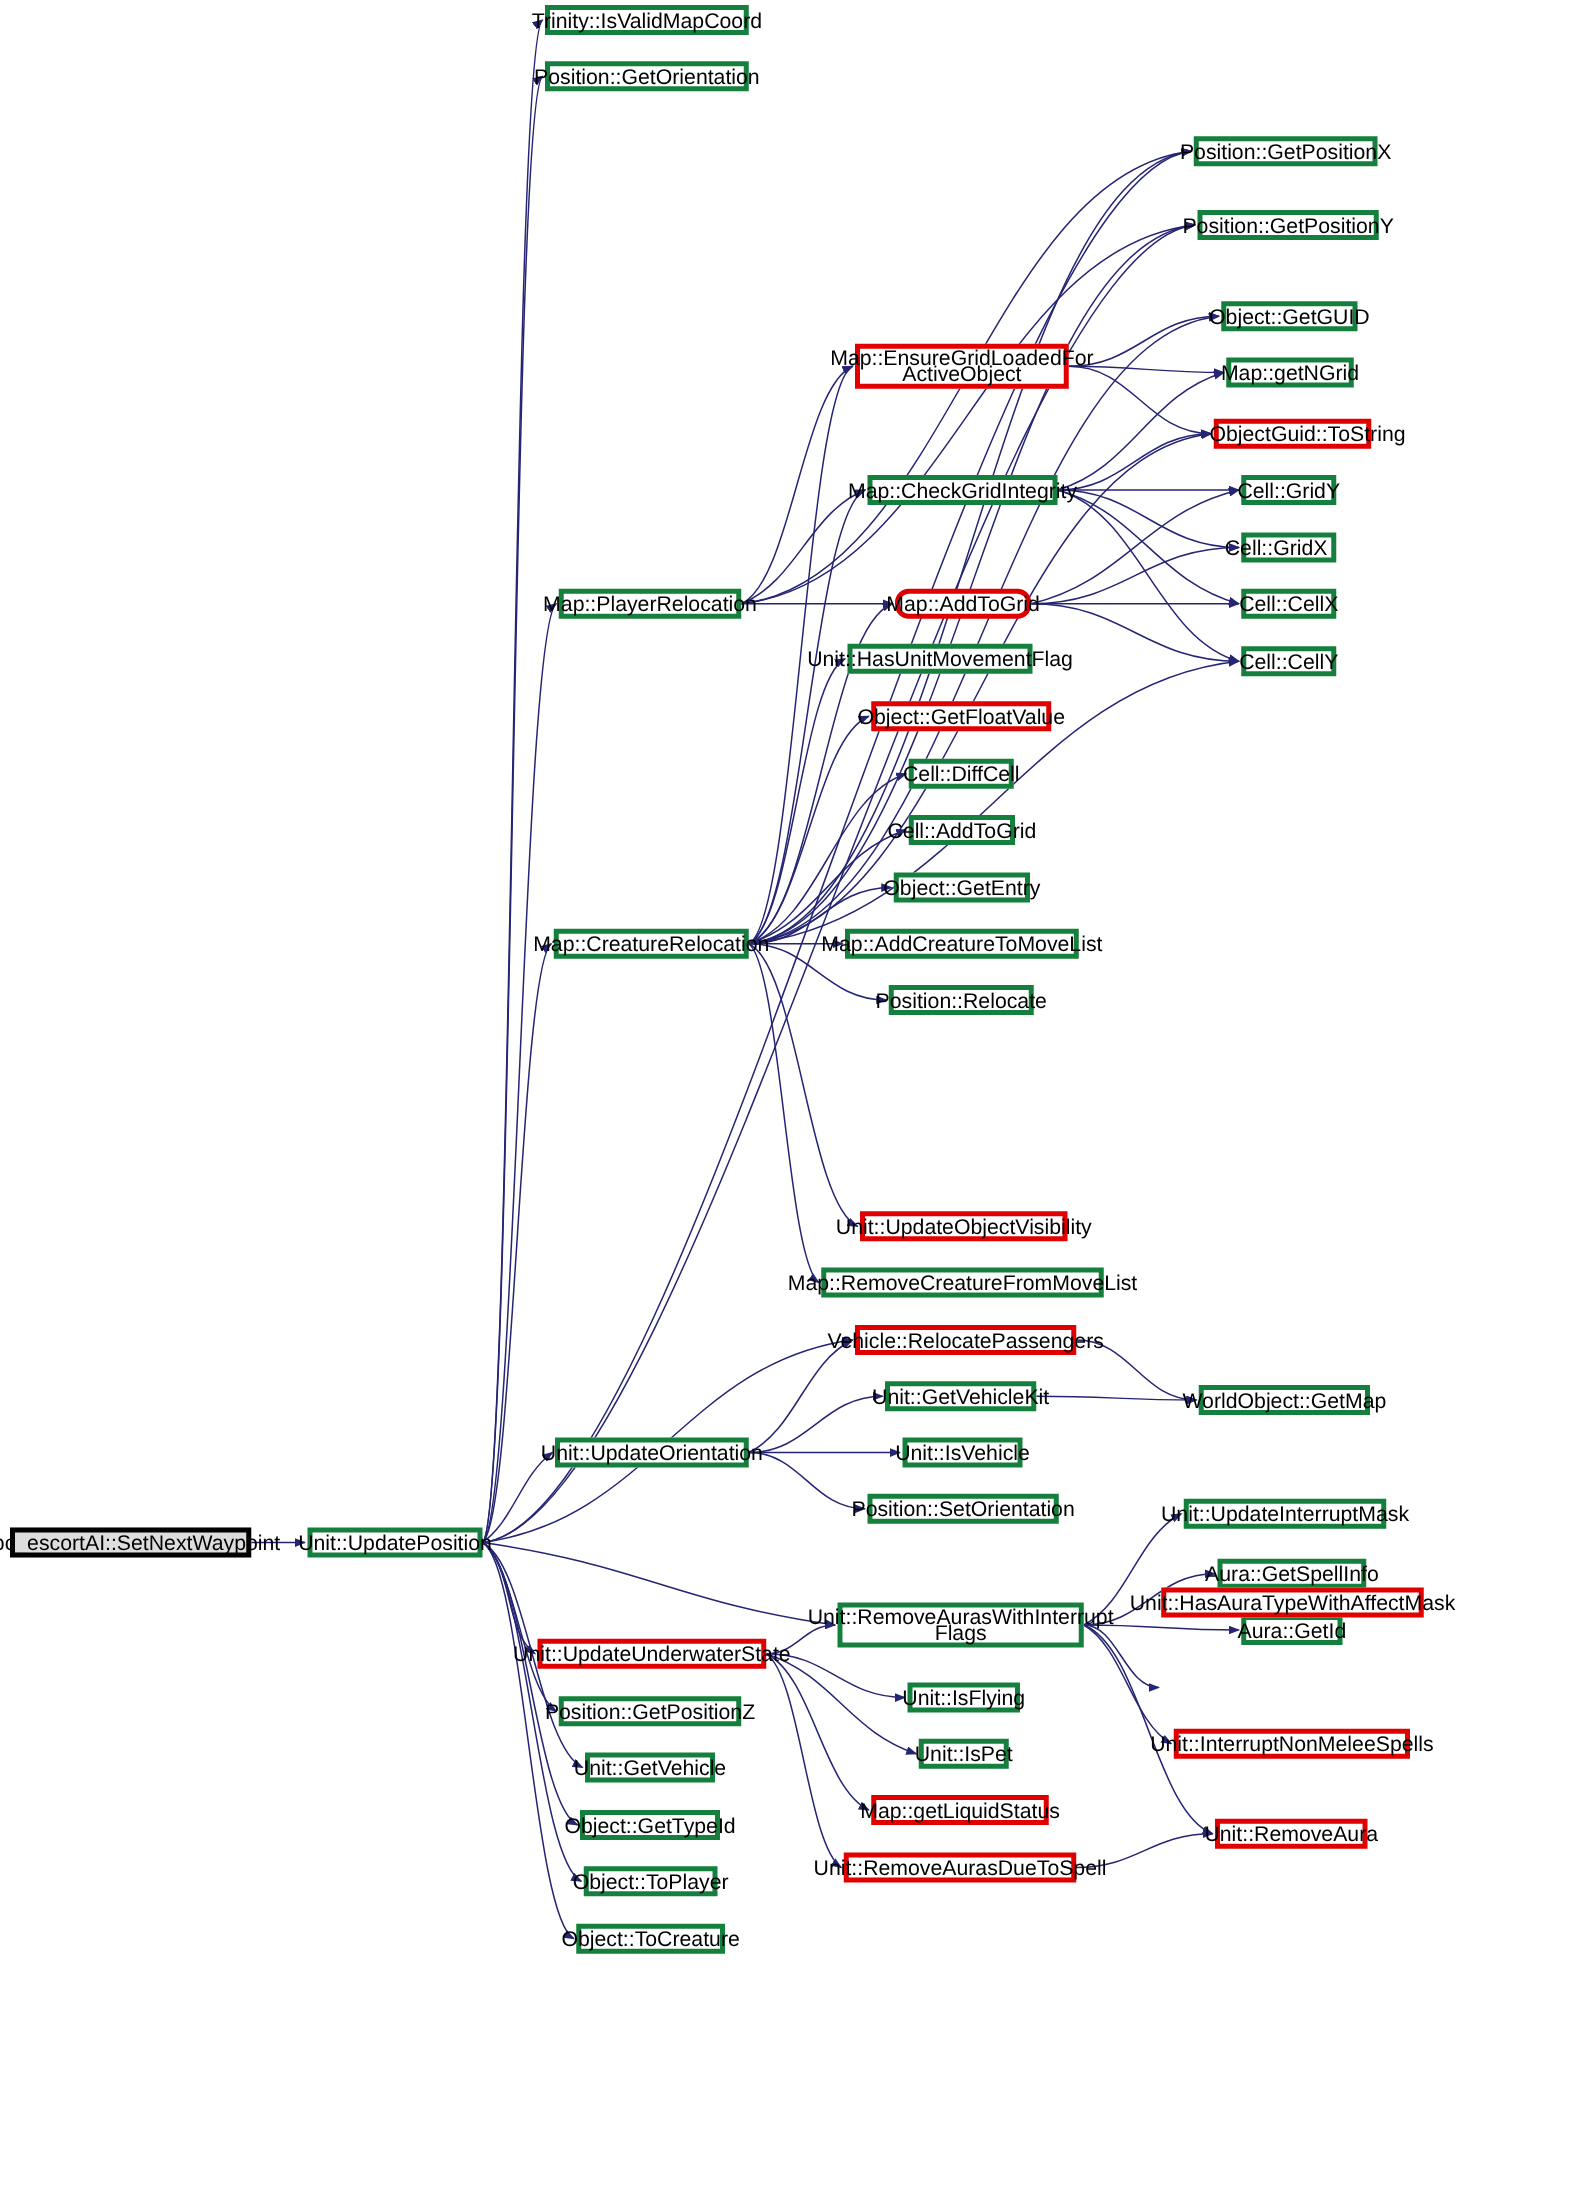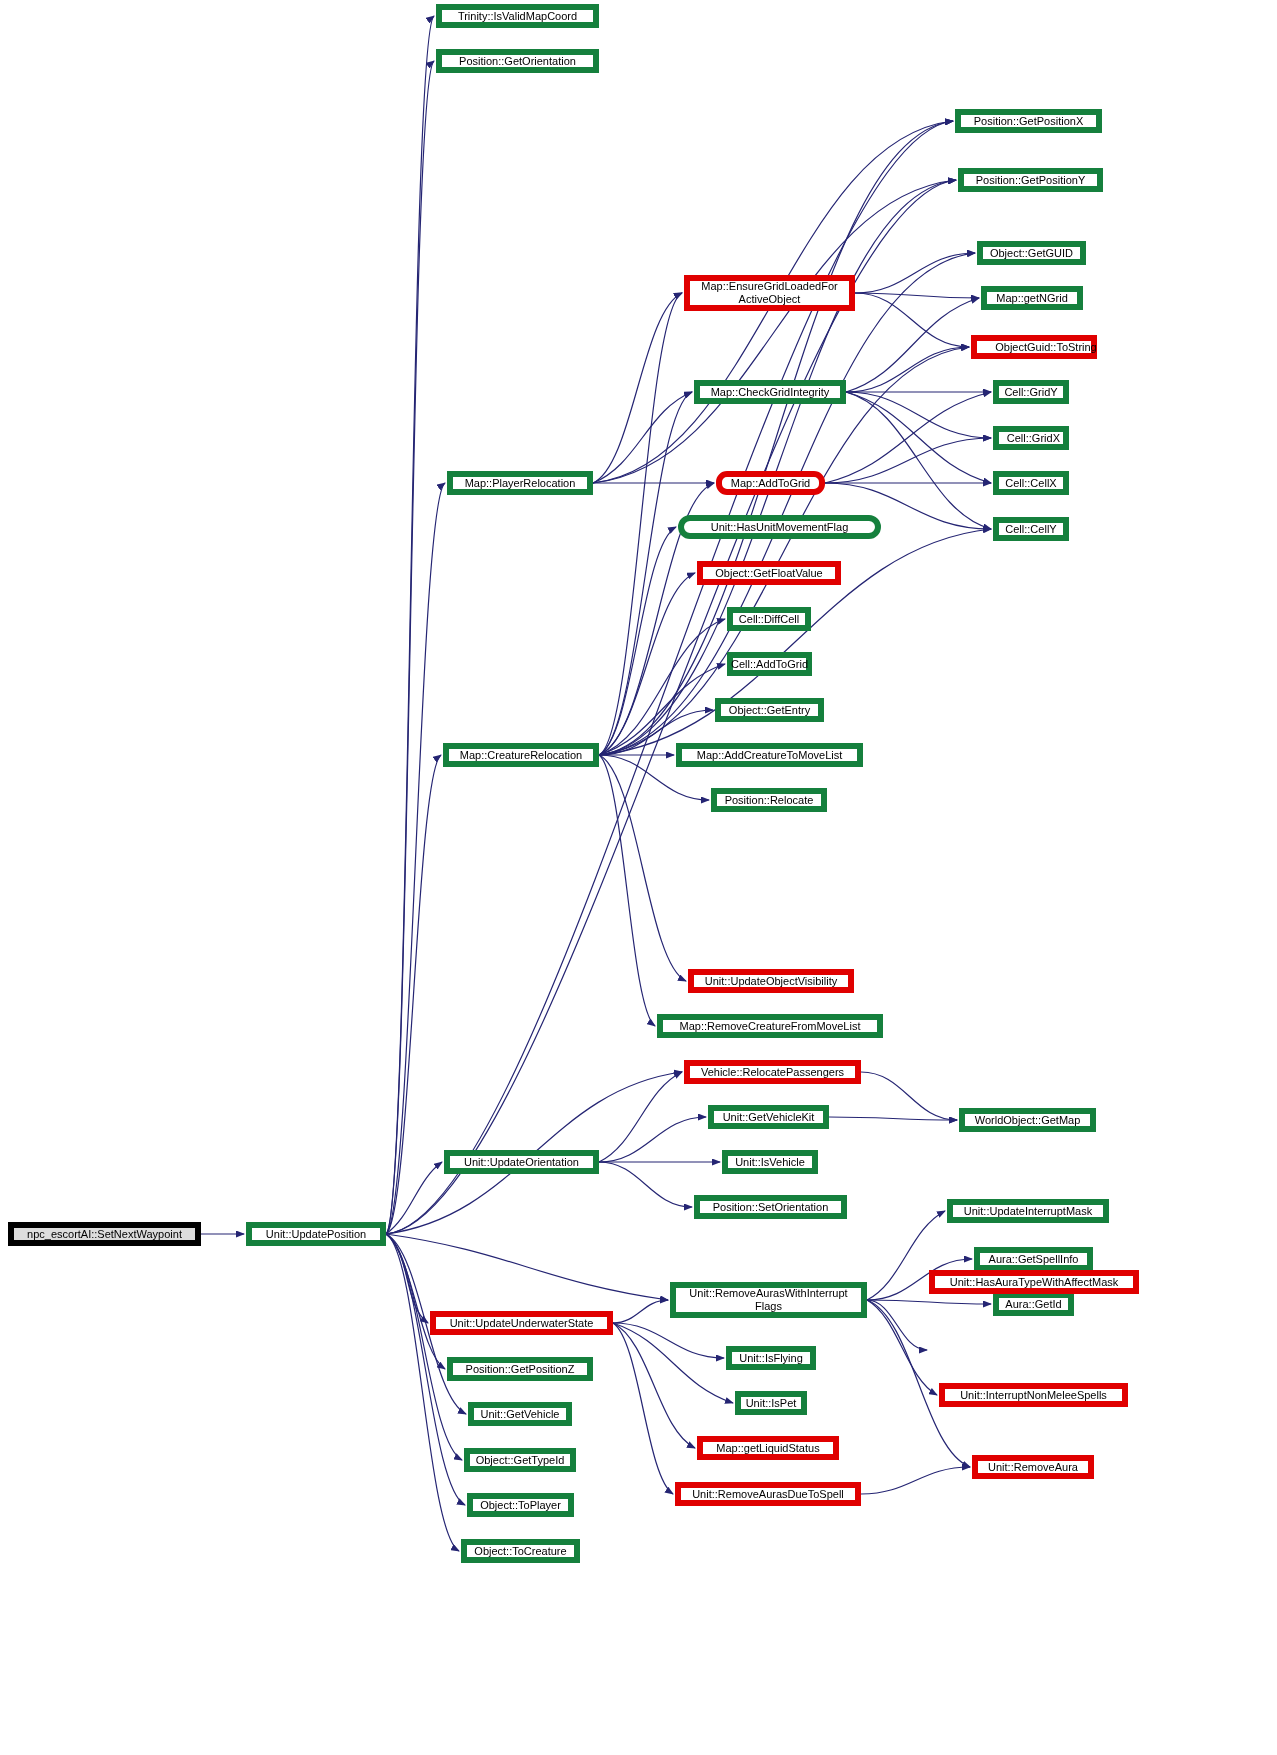--- a/index.html
+++ b/index.html
@@ -21,24 +21,24 @@
     position: absolute;
     left: 0;
     top: 0;
     width: 1277px;
     height: 1755px;
     pointer-events: none;
   }
   .node {
     position: absolute;
     box-sizing: border-box;
-    border: 6px solid #15803d;
+    border: 4px solid #15803d;
     background: #ffffff;
     color: #000000;
-    font-size: 11px;
+    font-size: 17px;
     line-height: 13px;
     text-align: center;
     display: flex;
     align-items: center;
     justify-content: center;
     white-space: pre-line;
     padding: 0 3px;
     z-index: 2;
   }
   .node.red {
@@ -150,21 +150,21 @@
     <div class="node" style="left: 981px; top: 286px; width: 102px; height: 24px;"><span>Map::getNGrid</span></div>
     <div class="node red" style="left: 971px; top: 335px; width: 126px; height: 24px; padding-left: 27px;"><span>ObjectGuid::ToString</span></div>
     <div class="node" style="left: 993px; top: 380px; width: 76px; height: 24px;"><span>Cell::GridY</span></div>
     <div class="node" style="left: 993px; top: 426px; width: 76px; height: 24px; justify-content: flex-end;"><span>Cell::GridX</span></div>
     <div class="node" style="left: 993px; top: 471px; width: 76px; height: 24px;"><span>Cell::CellX</span></div>
     <div class="node" style="left: 993px; top: 517px; width: 76px; height: 24px;"><span>Cell::CellY</span></div>
     <div class="node red" style="left: 684px; top: 275px; width: 171px; height: 36px;"><span>Map::EnsureGridLoadedFor
 ActiveObject</span></div>
     <div class="node" style="left: 694px; top: 380px; width: 152px; height: 24px;"><span>Map::CheckGridIntegrity</span></div>
     <div class="node red" style="left: 716px; top: 471px; width: 109px; height: 24px; border-radius: 11px;"><span>Map::AddToGrid</span></div>
-    <div class="node" style="left: 678px; top: 515px; width: 203px; height: 24px; border-radius: 12px;"><span>Unit::HasUnitMovementFlag</span></div>
+    <div class="node" style="left: 678px; top: 515px; width: 148px; height: 24px;"><span>Unit::HasUnitMovementFlag</span></div>
     <div class="node red" style="left: 697px; top: 561px; width: 144px; height: 24px;"><span>Object::GetFloatValue</span></div>
     <div class="node" style="left: 727px; top: 607px; width: 84px; height: 24px;"><span>Cell::DiffCell</span></div>
     <div class="node" style="left: 727px; top: 652px; width: 85px; height: 24px;"><span>Cell::AddToGrid</span></div>
     <div class="node" style="left: 715px; top: 698px; width: 109px; height: 24px;"><span>Object::GetEntry</span></div>
     <div class="node" style="left: 676px; top: 743px; width: 187px; height: 24px;"><span>Map::AddCreatureToMoveList</span></div>
     <div class="node" style="left: 711px; top: 788px; width: 116px; height: 24px;"><span>Position::Relocate</span></div>
     <div class="node red" style="left: 688px; top: 969px; width: 166px; height: 24px;"><span>Unit::UpdateObjectVisibility</span></div>
     <div class="node" style="left: 657px; top: 1014px; width: 226px; height: 24px;"><span>Map::RemoveCreatureFromMoveList</span></div>
     <div class="node red" style="left: 684px; top: 1060px; width: 177px; height: 24px;"><span>Vehicle::RelocatePassengers</span></div>
     <div class="node" style="left: 708px; top: 1105px; width: 121px; height: 24px;"><span>Unit::GetVehicleKit</span></div>

